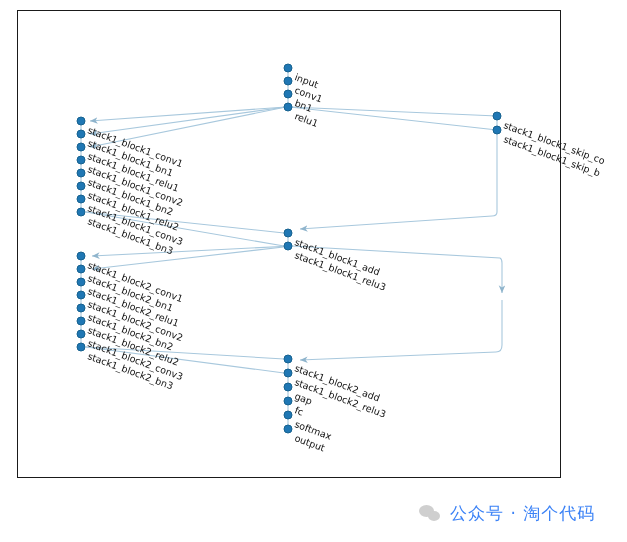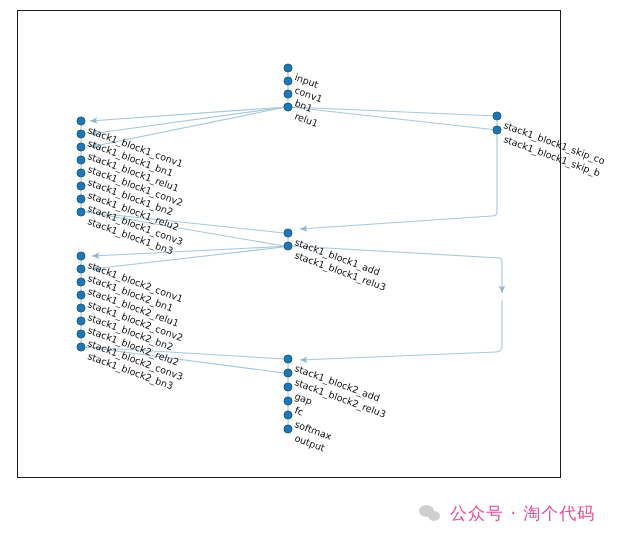--- a/index.html
+++ b/index.html
@@ -7,21 +7,21 @@
        font-family:"DejaVu Sans",sans-serif;}
   #canvas{position:absolute;left:0;top:0;width:627px;height:542px;}
   #frame{position:absolute;left:17px;top:10px;width:544px;height:468px;
          border:1.6px solid #1a1a1a;background:#ffffff;box-sizing:border-box;}
   .node{position:absolute;width:9px;height:9px;border-radius:50%;
         background:#1f77b4;border:1px solid #17628f;box-sizing:border-box;
         transform:translate(-50%,-50%);}
   .lbl{position:absolute;font-size:9.5px;color:#111111;white-space:nowrap;
        transform-origin:0 50%;transform:rotate(20deg);line-height:1;}
   .wm{position:absolute;left:419px;top:502px;display:flex;align-items:center;
-      gap:9px;color:#ec4899;font-size:17px;letter-spacing:1px;}
+      gap:9px;color:#3b82f6;font-size:17px;letter-spacing:1px;}
   .wm-ic{position:relative;width:22px;height:18px;}
   .wm-ic b{position:absolute;border-radius:50%;background:#cfcfcf;display:block;}
   .b1{width:15px;height:12px;left:0;top:0;}
   .b2{width:12px;height:10px;left:9px;top:6px;}
 </style>
 </head>
 <body>
 
 <div id="frame"></div>
 

